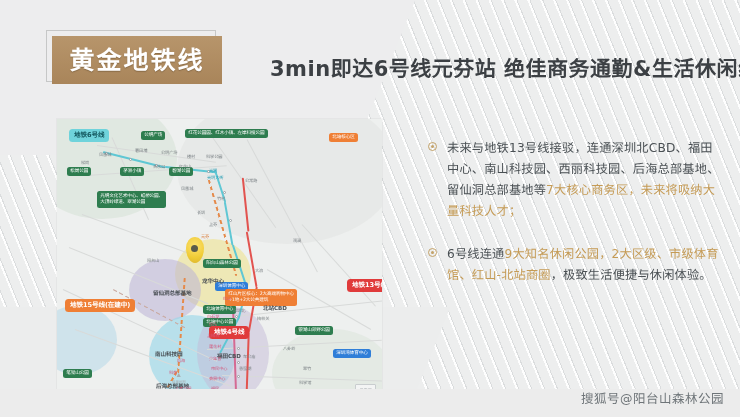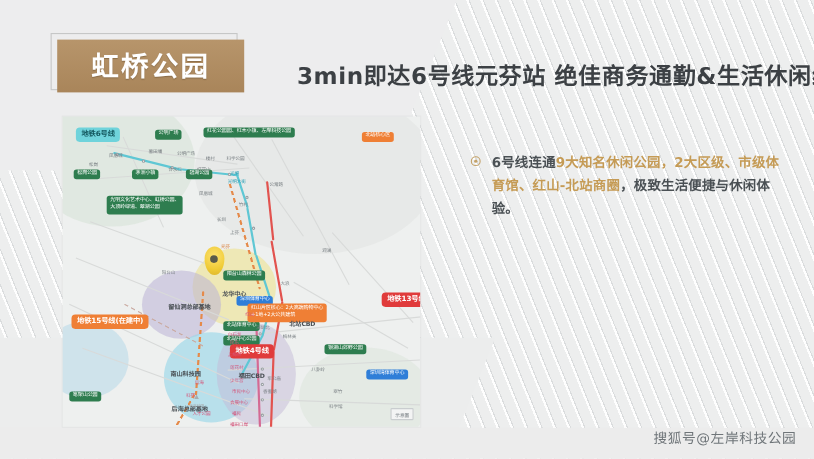--- a/index.html
+++ b/index.html
@@ -109,21 +109,21 @@
     color: #3c4044;
     letter-spacing: 0.5px;
     white-space: nowrap;
     font-family: "DejaVu Sans", "Liberation Sans", sans-serif;
   }
 
   
   #map-card {
     position: absolute;
     left: 57px;
-    top: 106px;
+    top: 119px;
     width: 325px;
     height: 282px;
     background: #eef0ef;
     overflow: hidden;
     z-index: 6;
     box-shadow: 0 0 0 1px rgba(0,0,0,0.03);
   }
   #map-canvas { position: absolute; inset: 0; }
 
   
@@ -249,21 +249,21 @@
     left: 428px;
     top: 138px;
     width: 292px;
     z-index: 7;
   }
   .bullet {
     display: flex;
     align-items: flex-start;
     margin-bottom: 22px;
   }
-  .bullet:last-child { margin-bottom: 0; font-weight: bold; }
+  .bullet:last-child { margin-bottom: 0; }
   .bmark {
     flex: 0 0 auto;
     width: 9px; height: 9px;
     margin-top: 4px;
     margin-right: 10px;
     border-radius: 50%;
     border: 1.4px solid #c3a269;
     position: relative;
   }
   .bmark::after {
@@ -312,21 +312,21 @@
 
   <div id="stripes"></div>
   <div id="wedge-tl"></div>
   <div id="wedge-bl"></div>
 
   <div id="header">
 
     <div class="badge-wrap">
       <div class="badge-frame"></div>
       <div class="badge-box">
-        <span>虹桥公园</span>
+        <span>黄金地铁线</span>
       </div>
     </div>
 
     <div id="subtitle">3min即达6号线元芬站  绝佳商务通勤&amp;生活休闲线</div>
   </div>
 
   <div id="map-card">
     <div id="map-canvas">
 
       <div class="wash" style="left:-30px; top:-20px; width:150px; height:120px; background:rgba(214,226,214,.55);"></div>
@@ -486,20 +486,24 @@
       </div>
 
       <div id="scale-tag">示意图</div>
 
     </div>
   </div>
 
   <div id="bullets">
       <div class="bullet">
         <div class="bmark"></div>
+        <div class="btext"><span>未来与地铁13号线接驳，连通深圳北CBD、福田中心、南山科技园、西丽科技园、后海总部基地、留仙洞总部基地等</span><span class="hl">7大核心商务区</span><span class="hl">，未来将吸纳大量科技人才；</span></div>
+      </div>
+      <div class="bullet">
+        <div class="bmark"></div>
         <div class="btext"><span>6号线连通</span><span class="hl">9大知名休闲公园，2大区级、市级体育馆、红山-北站商圈</span><span>，极致生活便捷与休闲体验。</span></div>
       </div>
     </div>
 
   <div id="bottom-strip"></div>
-  <div id="watermark">搜狐号@左岸科技公园</div>
+  <div id="watermark">搜狐号@阳台山森林公园</div>
 
 </div>
 
 </body></html>

